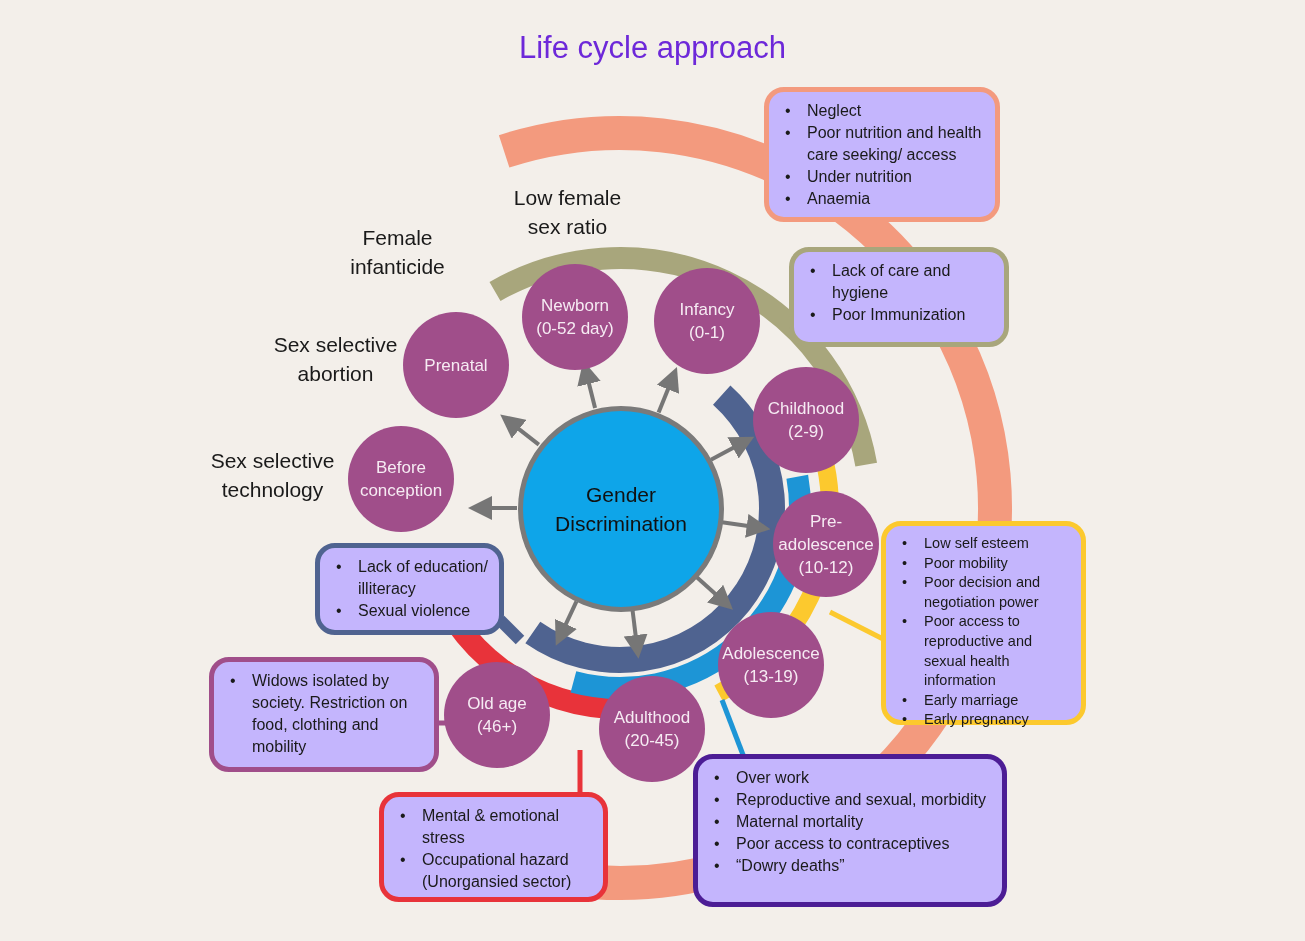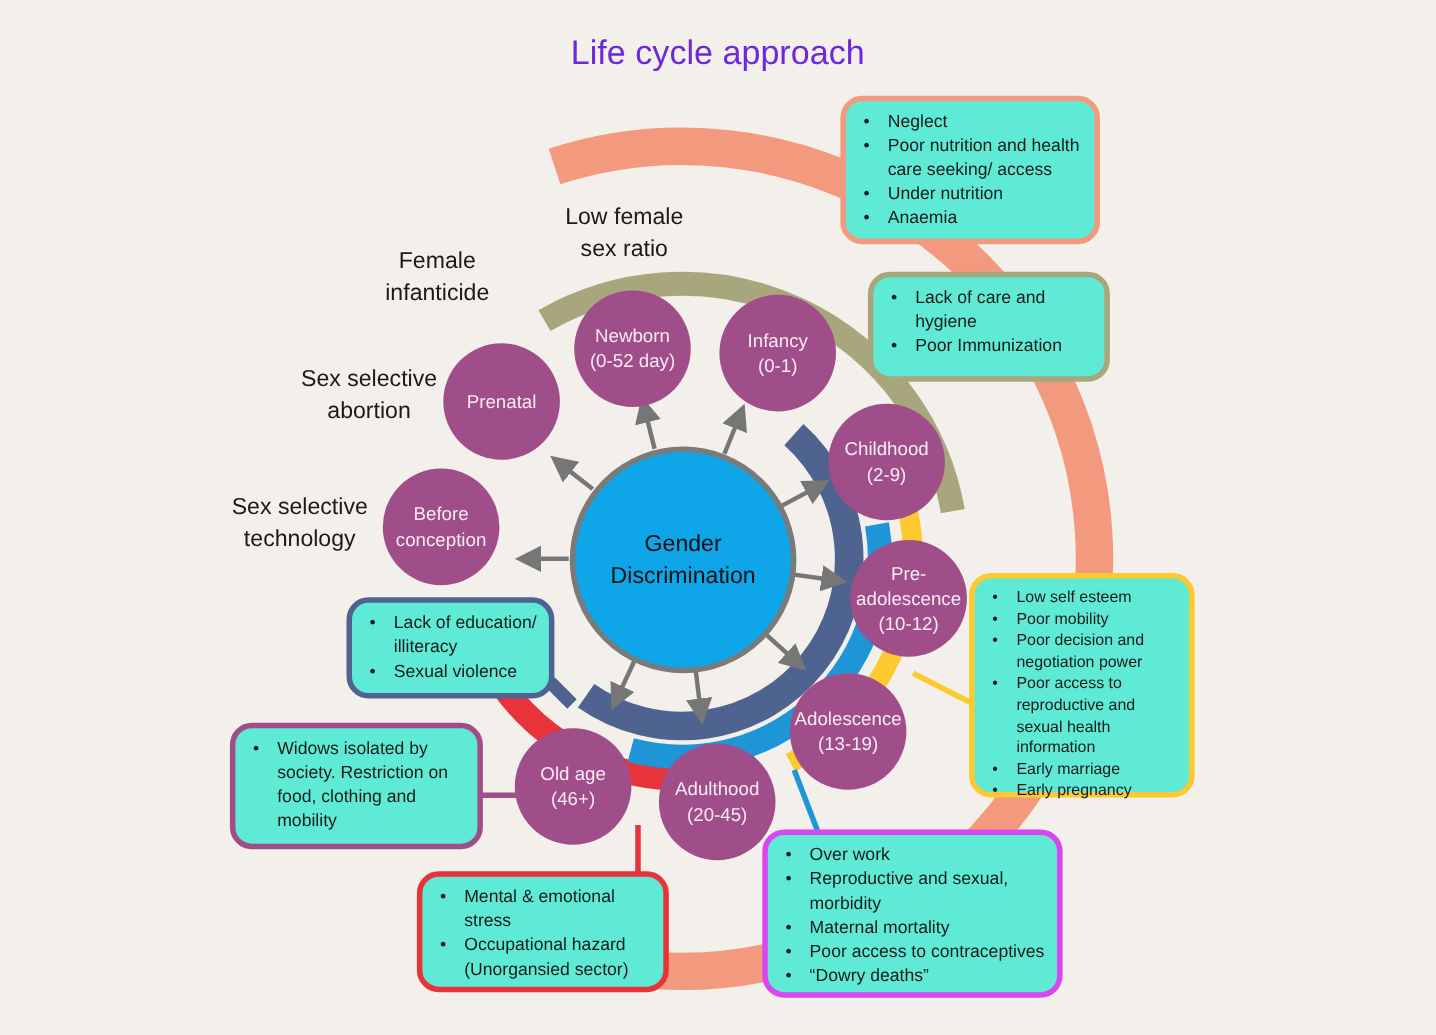--- a/index.html
+++ b/index.html
@@ -2,21 +2,21 @@
 <html><head>
 <meta charset="utf-8">
 <style>
   html,body{margin:0;padding:0;}
   body{width:1305px;height:941px;background:#f3efea;position:relative;overflow:hidden;font-family:"Liberation Sans",sans-serif;}
   #stage{position:absolute;left:0;top:0;width:1305px;height:941px;}
   .title{position:absolute;left:0;width:1305px;top:30px;text-align:center;font-size:31px;color:#6d28d9;}
   .lbl{position:absolute;text-align:center;font-size:21px;color:#1a1a1a;line-height:29px;}
   .stage-circle{position:absolute;border-radius:50%;background:#a04e8a;color:#f6ebf3;display:flex;align-items:center;justify-content:center;text-align:center;font-size:17px;line-height:23px;}
   .center{position:absolute;left:518px;top:406px;width:196px;height:196px;border-radius:50%;background:#0ea5e9;border:5px solid #7a7a7a;display:flex;align-items:center;justify-content:center;text-align:center;font-size:21px;line-height:29px;color:#111;}
-  .box{position:absolute;background:#5eead4;border-radius:20px;box-sizing:border-box;font-size:16px;line-height:22px;color:#1a1a1a;padding:8px 10px 8px 14px;}
+  .box{position:absolute;background:#c4b5fd;border-radius:20px;box-sizing:border-box;font-size:16px;line-height:22px;color:#1a1a1a;padding:8px 10px 8px 14px;}
   .box ul{margin:0;padding:0;list-style:none;}
   .box li{position:relative;padding-left:24px;}
   .box li::before{content:"\2022";position:absolute;left:2px;top:0;}
   .box.small{font-size:14.5px;line-height:19.6px;}
 </style>
 </head>
 <body>
 
 <div id="stage">
   <svg id="arcs" width="1305" height="941" style="position:absolute;left:0;top:0;">
@@ -77,21 +77,21 @@
     </div>
   <div class="stage-circle" style="left:773px;top:491px;width:106px;height:106px;">
       <div><span>Pre-</span><br><span>adolescence</span><br><span>(10-12)</span></div>
     </div>
   <div class="stage-circle" style="left:718px;top:612px;width:106px;height:106px;">
       <div><span>Adolescence</span><br><span>(13-19)</span></div>
     </div>
   <div class="stage-circle" style="left:599px;top:676px;width:106px;height:106px;text-align:center;">
       <div><span>Adulthood</span><br><span>(20-45)</span></div>
     </div>
-  <div class="stage-circle" style="left:468px;top:662px;width:106px;height:106px;align-items:center;">
+  <div class="stage-circle" style="left:444px;top:662px;width:106px;height:106px;align-items:center;">
       <div><span>Old age</span><br><span>(46+)</span></div>
     </div>
 
   <div class="box" id="box-salmon" style="left:764px;top:87px;width:236px;height:135px;border:5px solid #f39a7e;">
       <ul>
         <li>Neglect</li>
         <li>Poor nutrition and health care seeking/ access</li>
         <li>Under nutrition</li>
         <li>Anaemia</li>
       </ul>
@@ -105,21 +105,21 @@
   <div class="box small" id="box-yellow" style="left:881px;top:521px;width:205px;height:204px;border:5px solid #fcc92e;">
       <ul>
         <li>Low self esteem</li>
         <li>Poor mobility</li>
         <li>Poor decision and negotiation power</li>
         <li>Poor access to reproductive and sexual health information</li>
         <li>Early marriage</li>
         <li>Early pregnancy</li>
       </ul>
     </div>
-  <div class="box" id="box-blue" style="left:693px;top:754px;width:273px;height:153px;border:5px solid #d946ef;">
+  <div class="box" id="box-blue" style="left:693px;top:754px;width:314px;height:153px;border:5px solid #4c1d95;">
       <ul>
         <li>Over work</li>
         <li>Reproductive and sexual, morbidity</li>
         <li>Maternal mortality</li>
         <li>Poor access to contraceptives</li>
         <li>“Dowry deaths”</li>
       </ul>
     </div>
   <div class="box" id="box-red" style="left:379px;top:792px;width:229px;height:110px;border:5px solid #e8333a;">
       <ul>

